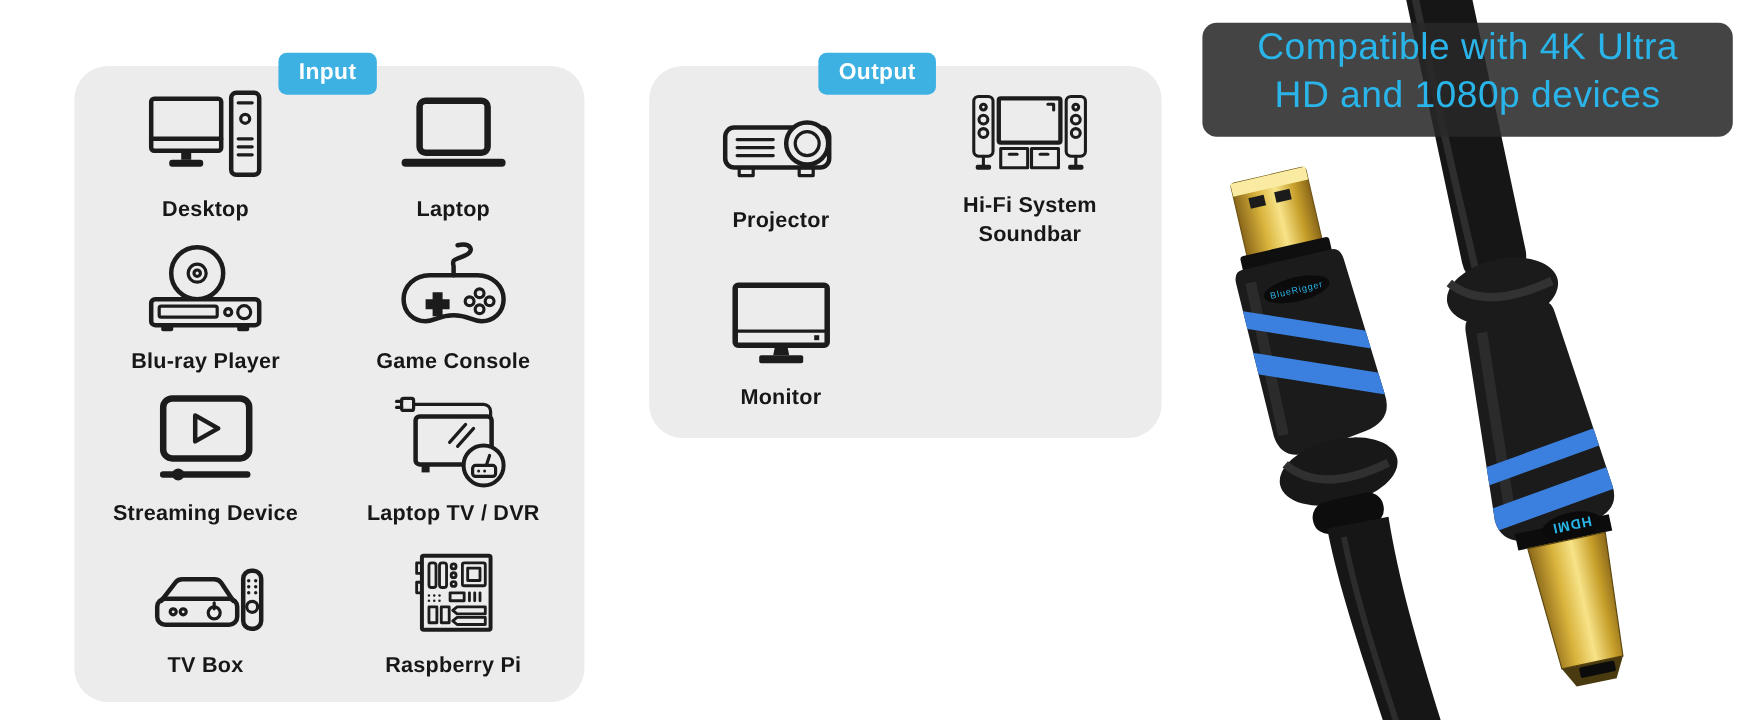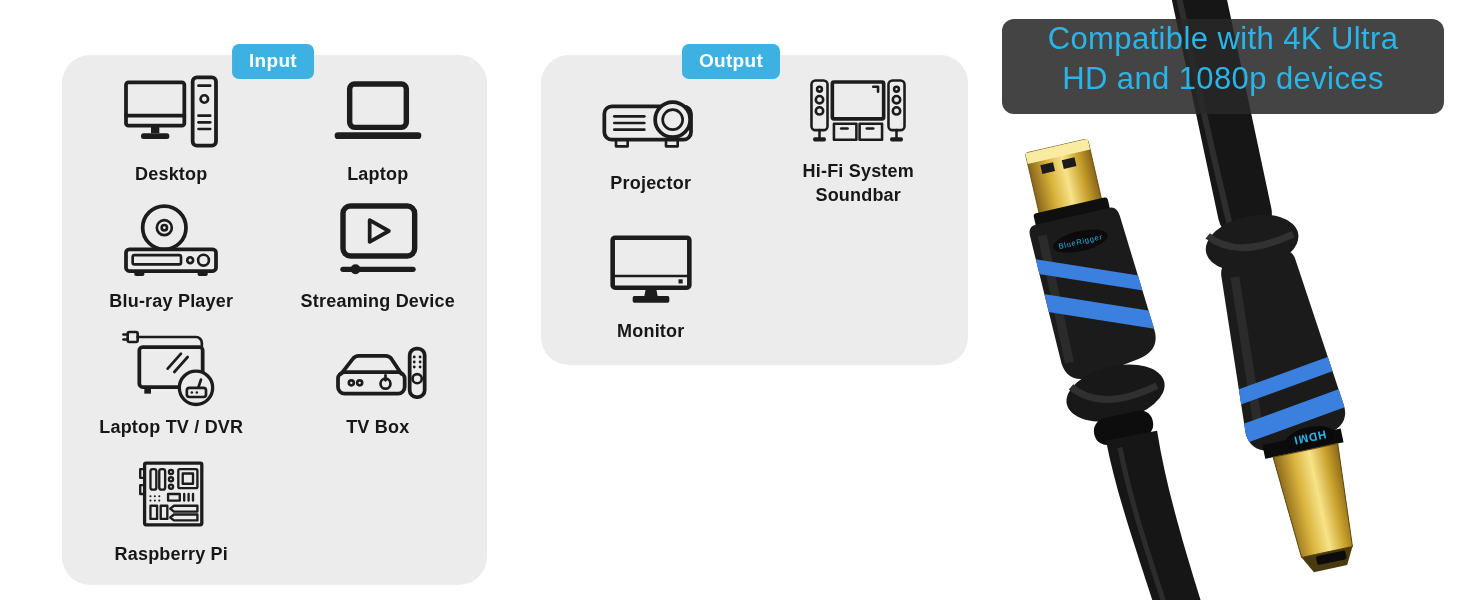--- a/index.html
+++ b/index.html
@@ -89,20 +89,34 @@
           <rect class="thin" x="14" y="65" width="58" height="11" rx="2"></rect>
           <circle class="thin" cx="83" cy="71" r="3.5"></circle>
           <circle class="thin" cx="99" cy="71" r="6.5"></circle>
           <rect class="f" x="16" y="84" width="12" height="6" rx="2"></rect>
           <rect class="f" x="92" y="84" width="12" height="6" rx="2"></rect>
         </svg>
       </div>
       <div class="devlabel">Blu-ray Player</div>
     </div>
 
+    <div class="cell">
+      <div class="iconbox">
+        <svg class="icon" viewBox="0 0 120 96" width="100" height="80">
+          <path d="M64 4 c14 -3 17 6 8 10 c-10 5 -14 3 -12 11 l0 9"></path>
+          <path d="M36 34 h48 c15 0 26 11 26 24 c0 13 -10 22 -22 22 c-10 0 -13 -6 -28 -6 s-18 6 -28 6 c-12 0 -22 -9 -22 -22 c0 -13 11 -24 26 -24 z"></path>
+          <path class="f" d="M39 51 h10 v7 h7 v10 h-7 v7 h-10 v-7 h-7 v-10 h7 z"></path>
+          <circle class="thin" cx="86" cy="52" r="4.4"></circle>
+          <circle class="thin" cx="96" cy="60" r="4.4"></circle>
+          <circle class="thin" cx="86" cy="68" r="4.4"></circle>
+          <circle class="thin" cx="76" cy="60" r="4.4"></circle>
+        </svg>
+      </div>
+      <div class="devlabel">Game Console</div>
+    </div>
 
     <div class="cell">
       <div class="iconbox">
         <svg class="icon" viewBox="0 0 120 96" width="100" height="80">
           <rect class="thick" x="18" y="6" width="86" height="60" rx="9"></rect>
           <path d="M50 23 L73 36 L50 49 z"></path>
           <line class="thick" x1="18" y1="82" x2="102" y2="82"></line>
           <circle class="f" cx="33" cy="82" r="6"></circle>
         </svg>
       </div>

